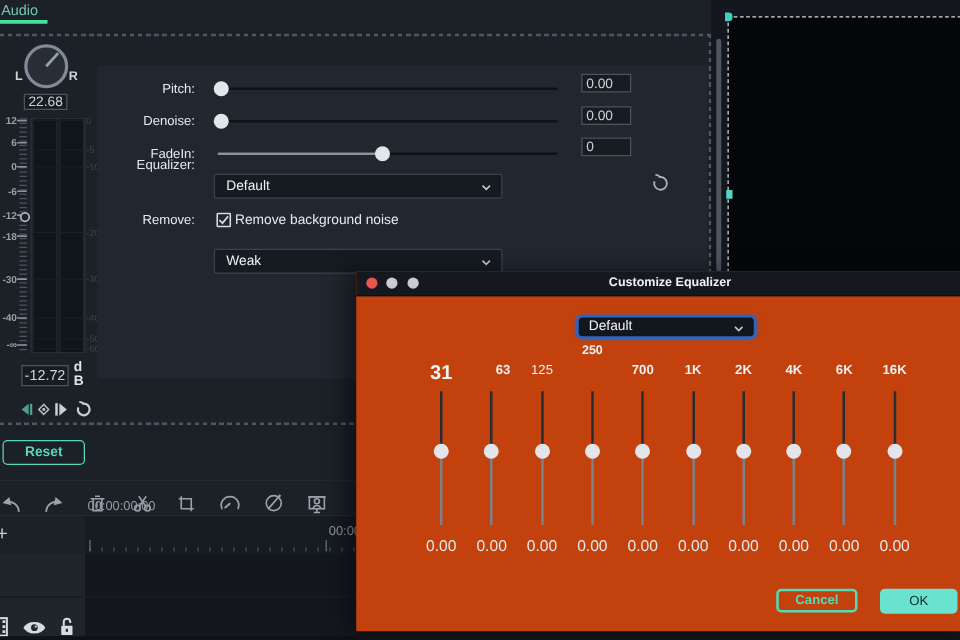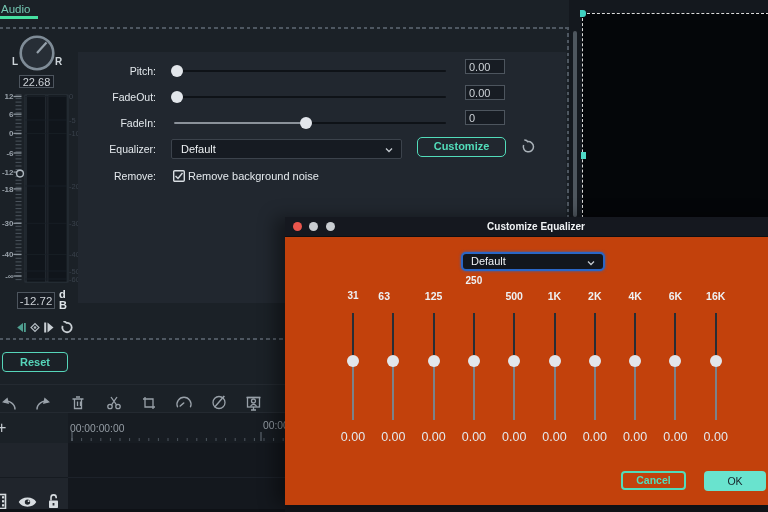--- a/index.html
+++ b/index.html
@@ -146,54 +146,58 @@
     <path d="M33.5 1.5 L39.5 6.5 L33.5 11.5 Z" fill="#c9cfd4"></path>
     <path d="M52.2 1.9 A4.7 4.7 0 1 1 48.6 4.9" fill="none" stroke="#c9cfd4" stroke-width="1.8"></path>
     <path d="M52.8 2.3 q-1.2 -2 -3.5 -1.9" fill="none" stroke="#c9cfd4" stroke-width="1.6"></path>
   </svg>
 
   <div class="tealbtn" style="left:2px;top:352px;width:66px;height:20px;font-size:11px;line-height:18px;box-sizing:border-box;border-width:1.5px;border-radius:4px;color:#56d6ba;border-color:#56d6ba">Reset</div>
 
   <div class="abs" style="left:78px;top:52px;width:488px;height:251px;background:#21272f"></div>
 
   <div class="lbl" style="left:76px;top:65px">Pitch:</div>
-  <div class="lbl" style="left:76px;top:91px">FadeOut:</div>
+  <div class="lbl" style="left:76px;top:91px">Denoise:</div>
   <div class="lbl" style="left:76px;top:117px">FadeIn:</div>
-  <div class="lbl" style="left:76px;top:143px">Equalizer:</div>
+  <div class="lbl" style="left:76px;top:126px">Equalizer:</div>
   <div class="lbl" style="left:76px;top:170px">Remove:</div>
 
   <div class="track" style="left:172px;top:70px;width:274px"></div>
   <div class="thumb" style="left:170.5px;top:65px"></div>
   <div class="track" style="left:172px;top:96px;width:274px"></div>
   <div class="thumb" style="left:170.5px;top:91px"></div>
   <div class="track" style="left:174px;top:122px;width:272px"></div>
   <div class="track" style="left:174px;top:122px;width:131px;background:#8b929a"></div>
   <div class="thumb" style="left:299.5px;top:117px"></div>
 
   <div class="vbox" style="left:465px;top:59px">0.00</div>
   <div class="vbox" style="left:465px;top:85px">0.00</div>
   <div class="vbox" style="left:465px;top:110px">0</div>
 
   <div class="dd" style="top:139px">Default
     <svg class="chev" viewBox="0 0 8 8">
         <path d="M1 2.5 L4 5.5 L7 2.5" fill="none" stroke="#c3c9cf" stroke-width="1.3"></path>
       </svg>
   </div>
-  <div class="tealbtn" style="left:417px;top:137px;width:89px;height:20px;border-radius:5px;font-size:11px;line-height:17px;box-sizing:border-box;border-width:1.5px">Customize</div>
   <svg class="abs" style="left:521px;top:139px" width="15" height="15" viewBox="0 0 15 15">
     <path d="M6.5 2.7 A5.1 5.1 0 1 1 2.6 6" fill="none" stroke="#aab2b9" stroke-width="1.5"></path>
     <path d="M7.1 3.1 q-1.3 -2.2 -3.8 -2.1" fill="none" stroke="#aab2b9" stroke-width="1.4"></path>
   </svg>
 
   <svg class="abs" style="left:173px;top:170px" width="12" height="12" viewBox="0 0 12 12">
     <rect x="0.7" y="0.7" width="10.6" height="10.6" fill="none" stroke="#d8dde2" stroke-width="1.4" rx="1"></rect>
     <path d="M2.5 6 L5 8.5 L9.5 3" fill="none" stroke="#d8dde2" stroke-width="1.4"></path>
   </svg>
   <div class="abs" style="left:188px;top:170px;color:#e4e9ed;font-size:11px">Remove background noise</div>
 
+  <div class="dd" style="top:199px">Weak
+    <svg class="chev" viewBox="0 0 8 8">
+        <path d="M1 2.5 L4 5.5 L7 2.5" fill="none" stroke="#c3c9cf" stroke-width="1.3"></path>
+      </svg>
+  </div>
 
   <div class="abs" style="left:0;top:384px;width:285px;height:1px;background:#242a31"></div>
   <svg class="abs" style="left:0;top:394px" width="285" height="18" viewBox="0 0 285 18">
       <path d="M15 15.5 a8 8 0 0 0 -11 -7.5" fill="none" stroke="#99a1a9" stroke-width="1.5"></path>
       <path d="M7.5 3.5 l-5.5 4.8 7 1.8 z" fill="#99a1a9"></path>
       <path d="M37 15.5 a8 8 0 0 1 11 -7.5" fill="none" stroke="#99a1a9" stroke-width="1.5"></path>
       <path d="M44.5 3.5 l5.5 4.8 -7 1.8 z" fill="#99a1a9"></path>
       <path d="M72.5 5 h11 M74.5 5 v9.5 h7 v-9.5 M76 3 h4 M77.5 7.5 v4.5 M80.5 7.5 v4.5" fill="none" stroke="#99a1a9" stroke-width="1.3"></path>
       <g stroke="#99a1a9" fill="none" stroke-width="1.3">
         <circle cx="110" cy="12.5" r="2.2"></circle>
@@ -215,21 +219,21 @@
         <line x1="246.5" y1="3.5" x2="260.5" y2="3.5" stroke-width="1.5"></line>
         <path d="M253.5 13 v2.5 M251 16 h5"></path>
         <circle cx="253.5" cy="7" r="2"></circle>
         <path d="M250.5 12.5 a3.2 3.2 0 0 1 6 0"></path>
       </g>
     </svg>
   <div class="abs" style="left:0;top:412px;width:285px;height:1px;background:#242a31"></div>
 
   <div class="abs" style="left:68px;top:413px;width:217px;height:30px;background:#171c22"></div>
   <div class="abs" style="left:-3px;top:419px;color:#c6ccd2;font-size:16px;">+</div>
-  <div class="abs" style="left:70px;top:423px;color:#949ca4;font-size:10.3px">00:00:00:00</div>
+  <div class="abs" style="left:70px;top:400px;color:#949ca4;font-size:10.3px">00:00:00:00</div>
   <div class="abs" style="left:263px;top:420px;color:#949ca4;font-size:10.3px;white-space:nowrap">00:00:0</div>
   <svg class="abs" style="left:68px;top:432px" width="217" height="11" viewBox="0 0 217 11">
       <line x1="4.0" y1="6" x2="4.0" y2="9" stroke="#4d555e" stroke-width="1"></line>
       <line x1="13.6" y1="6" x2="13.6" y2="9" stroke="#4d555e" stroke-width="1"></line>
       <line x1="23.2" y1="6" x2="23.2" y2="9" stroke="#4d555e" stroke-width="1"></line>
       <line x1="32.8" y1="6" x2="32.8" y2="9" stroke="#4d555e" stroke-width="1"></line>
       <line x1="42.4" y1="6" x2="42.4" y2="9" stroke="#4d555e" stroke-width="1"></line>
       <line x1="52.0" y1="6" x2="52.0" y2="9" stroke="#4d555e" stroke-width="1"></line>
       <line x1="61.6" y1="6" x2="61.6" y2="9" stroke="#4d555e" stroke-width="1"></line>
       <line x1="71.2" y1="6" x2="71.2" y2="9" stroke="#4d555e" stroke-width="1"></line>
@@ -281,41 +285,41 @@
     <div class="abs" style="left:41px;top:5px;width:9px;height:9px;border-radius:50%;background:#c9cdd1"></div>
     <div class="abs" style="left:0;top:4px;width:502px;text-align:center;color:#f0f3f5;font-size:10px;font-weight:bold">Customize Equalizer</div>
 
     <div class="abs" style="left:176px;top:35px;width:144px;height:19px;background:#12161d;border:2px solid #2a66c6;border-radius:5px;color:#f0f3f5;font-size:12px;line-height:15px;padding-left:8px;box-shadow:0 0 3px #2a66c6;box-sizing:border-box;font-size:11px">Default
       <svg class="chev" viewBox="0 0 8 8" style="top:5px">
           <path d="M1 2.5 L4 5.5 L7 2.5" fill="none" stroke="#c3c9cf" stroke-width="1.3"></path>
         </svg>
     </div>
 
     <div>
-        <div class="abs" style="left:53px;top:72.5px;width:30px;text-align:center;color:#eef1f4;font-size:10px;font-weight:bold">31</div>
+        <div class="abs" style="left:53px;top:72.5px;width:30px;text-align:center;color:#eef1f4;font-size:16px;font-weight:bold">31</div>
         <div class="abs" style="left:67px;top:96px;width:2px;height:48px;background:#272d35"></div>
         <div class="abs" style="left:67px;top:144px;width:2px;height:59px;background:#7b828a"></div>
         <div class="abs" style="left:62px;top:138px;width:12px;height:12px;border-radius:50%;background:#e2e6eb"></div>
         <div class="abs" style="left:53px;top:212.5px;width:30px;text-align:center;color:#e4e9ed;font-size:12.5px">0.00</div>
-        <div class="abs" style="left:93.3px;top:72.5px;width:30px;text-align:left;color:#eef1f4;font-size:10.5px;font-weight:bold">63</div>
+        <div class="abs" style="left:93.3px;top:72.5px;width:30px;text-align:right;color:#eef1f4;font-size:10.5px;font-weight:bold">63</div>
         <div class="abs" style="left:107.3px;top:96px;width:2px;height:48px;background:#272d35"></div>
         <div class="abs" style="left:107.3px;top:144px;width:2px;height:59px;background:#7b828a"></div>
         <div class="abs" style="left:102.3px;top:138px;width:12px;height:12px;border-radius:50%;background:#e2e6eb"></div>
         <div class="abs" style="left:93.3px;top:212.5px;width:30px;text-align:center;color:#e4e9ed;font-size:12.5px">0.00</div>
-        <div class="abs" style="left:133.6px;top:72.5px;width:30px;text-align:center;color:#eef1f4;font-size:10.5px;font-weight:bold">125</div>
+        <div class="abs" style="left:133.6px;top:72.5px;width:30px;text-align:center;color:#eef1f4;font-size:10.5px;font-weight:normal">125</div>
         <div class="abs" style="left:147.6px;top:96px;width:2px;height:48px;background:#272d35"></div>
         <div class="abs" style="left:147.6px;top:144px;width:2px;height:59px;background:#7b828a"></div>
         <div class="abs" style="left:142.6px;top:138px;width:12px;height:12px;border-radius:50%;background:#e2e6eb"></div>
         <div class="abs" style="left:133.6px;top:212.5px;width:30px;text-align:center;color:#e4e9ed;font-size:12.5px">0.00</div>
         <div class="abs" style="left:173.89999999999998px;top:58px;width:30px;text-align:center;color:#eef1f4;font-size:10px;font-weight:bold">250</div>
         <div class="abs" style="left:187.89999999999998px;top:96px;width:2px;height:48px;background:#272d35"></div>
         <div class="abs" style="left:187.89999999999998px;top:144px;width:2px;height:59px;background:#7b828a"></div>
         <div class="abs" style="left:182.89999999999998px;top:138px;width:12px;height:12px;border-radius:50%;background:#e2e6eb"></div>
         <div class="abs" style="left:173.89999999999998px;top:212.5px;width:30px;text-align:center;color:#e4e9ed;font-size:12.5px">0.00</div>
-        <div class="abs" style="left:214.2px;top:72.5px;width:30px;text-align:center;color:#eef1f4;font-size:10.5px;font-weight:bold">500</div>
+        <div class="abs" style="left:214.2px;top:72.5px;width:30px;text-align:center;color:#eef1f4;font-size:10.5px;font-weight:bold">700</div>
         <div class="abs" style="left:228.2px;top:96px;width:2px;height:48px;background:#272d35"></div>
         <div class="abs" style="left:228.2px;top:144px;width:2px;height:59px;background:#7b828a"></div>
         <div class="abs" style="left:223.2px;top:138px;width:12px;height:12px;border-radius:50%;background:#e2e6eb"></div>
         <div class="abs" style="left:214.2px;top:212.5px;width:30px;text-align:center;color:#e4e9ed;font-size:12.5px">0.00</div>
         <div class="abs" style="left:254.5px;top:72.5px;width:30px;text-align:center;color:#eef1f4;font-size:10.5px;font-weight:bold">1K</div>
         <div class="abs" style="left:268.5px;top:96px;width:2px;height:48px;background:#272d35"></div>
         <div class="abs" style="left:268.5px;top:144px;width:2px;height:59px;background:#7b828a"></div>
         <div class="abs" style="left:263.5px;top:138px;width:12px;height:12px;border-radius:50%;background:#e2e6eb"></div>
         <div class="abs" style="left:254.5px;top:212.5px;width:30px;text-align:center;color:#e4e9ed;font-size:12.5px">0.00</div>
         <div class="abs" style="left:294.79999999999995px;top:72.5px;width:30px;text-align:center;color:#eef1f4;font-size:10.5px;font-weight:bold">2K</div>

